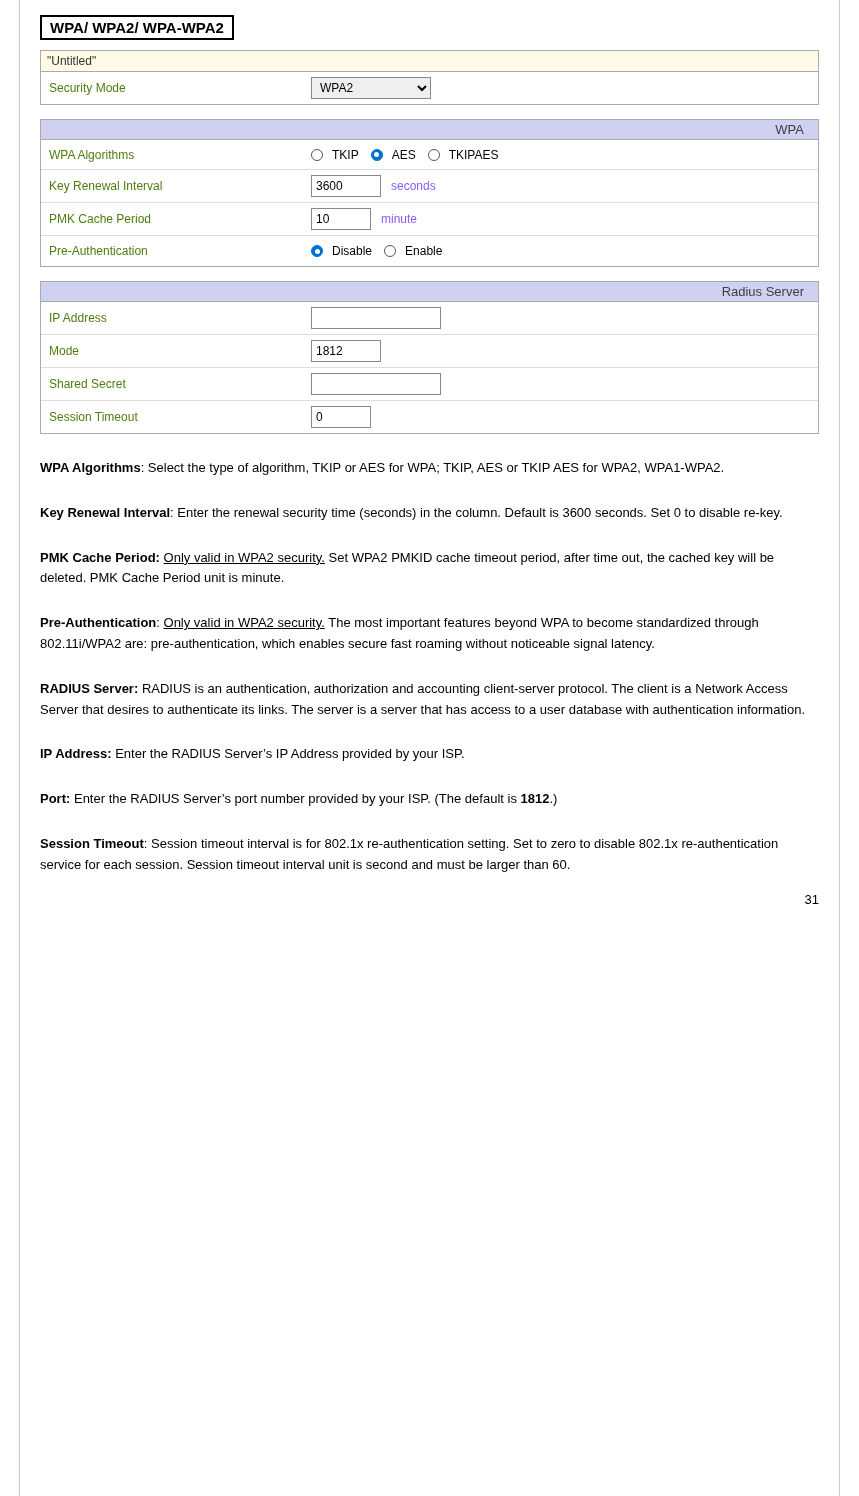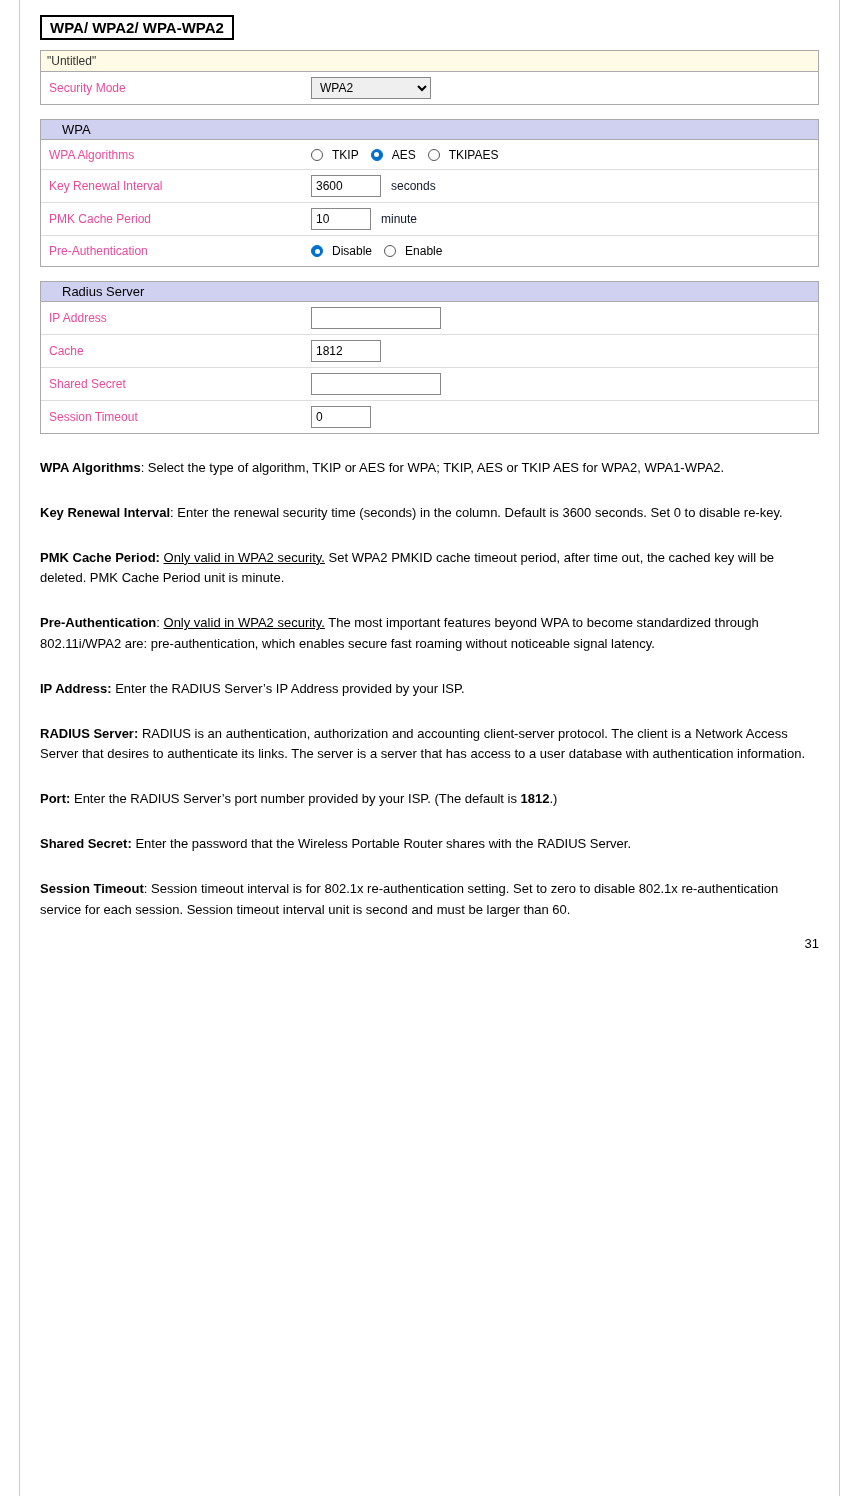--- a/index.html
+++ b/index.html
@@ -31,38 +31,39 @@
       margin-top: 5px;
     }
     .config-box {
       border: 1px solid #aaa;
       width: 100%;
       margin-bottom: 14px;
     }
     .config-box-header {
       background: #d0d0f0;
       border-bottom: 1px solid #aaa;
-      padding: 2px 21px;
+      padding: 2px 14px;
       font-size: 13px;
-      color: #000000;
+      color: #404040;
+      text-align: right;
     }
     .config-row {
       display: flex;
       align-items: center;
       border-bottom: 1px solid #ddd;
       padding: 5px 8px;
       min-height: 30px;
     }
     .config-row:last-child {
       border-bottom: none;
     }
     .config-label {
       width: 220px;
       font-size: 12px;
-      color: #ec4899;
+      color: #4d7c0f;
       flex-shrink: 0;
     }
     .config-value {
       display: flex;
       align-items: center;
       gap: 6px;
       padding-left: 42px;
     }
     .text-input {
       border: 1px solid #888;
@@ -84,21 +85,21 @@
       gap: 12px;
     }
     .radio-item {
       display: flex;
       align-items: center;
       gap: 9px;
       font-size: 12px;
     }
     .unit-text {
       font-size: 12px;
-      color: #0f172a;
+      color: #8b5cf6;
       margin-left: 4px;
     }
     
     .untitled-row {
       background: #fffbe6;
       border-bottom: 1px solid #aaa;
       padding: 3px 6px;
       font-size: 12px;
       color: #333;
     }
@@ -230,21 +231,21 @@
     <div class="config-box-header">Radius Server</div>
 
     <div class="config-row">
       <div class="config-label">IP Address</div>
       <div class="config-value">
         <input type="text" class="text-input" style="width: 130px;" value="">
       </div>
     </div>
 
     <div class="config-row">
-      <div class="config-label">Cache</div>
+      <div class="config-label">Mode</div>
       <div class="config-value">
         <input type="text" class="text-input" style="width: 70px;" value="1812">
       </div>
     </div>
 
     <div class="config-row">
       <div class="config-label">Shared Secret</div>
       <div class="config-value">
         <input type="text" class="text-input" style="width: 130px;" value="">
       </div>
@@ -271,34 +272,31 @@
 
     <div class="desc-para">
       <span class="desc-bold">PMK Cache Period:</span> <span class="desc-underline">Only valid in WPA2 security.</span><span> Set WPA2 PMKID cache timeout period, after time out, the cached key will be deleted. PMK Cache Period unit is minute.</span>
     </div>
 
     <div class="desc-para">
       <span class="desc-bold">Pre-Authentication</span><span>: </span><span class="desc-underline">Only valid in WPA2 security.</span><span> The most important features beyond WPA to become standardized through 802.11i/WPA2 are: pre-authentication, which enables secure fast roaming without noticeable signal latency.</span>
     </div>
 
     <div class="desc-para">
+      <span class="desc-bold">RADIUS Server:</span><span> RADIUS is an authentication, authorization and accounting client-server protocol. The client is a Network Access Server that desires to authenticate its links. The server is a server that has access to a user database with authentication information.</span>
+    </div>
+
+    <div class="desc-para">
       <span class="desc-bold">IP Address:</span><span> Enter the RADIUS Server’s IP Address provided by your ISP.</span>
     </div>
 
     <div class="desc-para">
-      <span class="desc-bold">RADIUS Server:</span><span> RADIUS is an authentication, authorization and accounting client-server protocol. The client is a Network Access Server that desires to authenticate its links. The server is a server that has access to a user database with authentication information.</span>
-    </div>
-
-    <div class="desc-para">
       <span class="desc-bold">Port:</span><span> Enter the RADIUS Server’s port number provided by your ISP. (The default is </span><span class="desc-bold">1812</span><span>.)</span>
     </div>
 
-    <div class="desc-para">
-      <span class="desc-bold">Shared Secret:</span><span> Enter the password that the Wireless Portable Router shares with the RADIUS Server.</span>
-    </div>
 
     <div class="desc-para">
       <span class="desc-bold">Session Timeout</span><span>: </span><span>Session timeout interval is for 802.1x re-authentication setting. Set to zero to disable 802.1x re-authentication service for each session. Session timeout interval unit is second and must be larger than 60.</span>
     </div>
 
   </div>
 
   <div class="page-number">31</div>
 
 </div>

